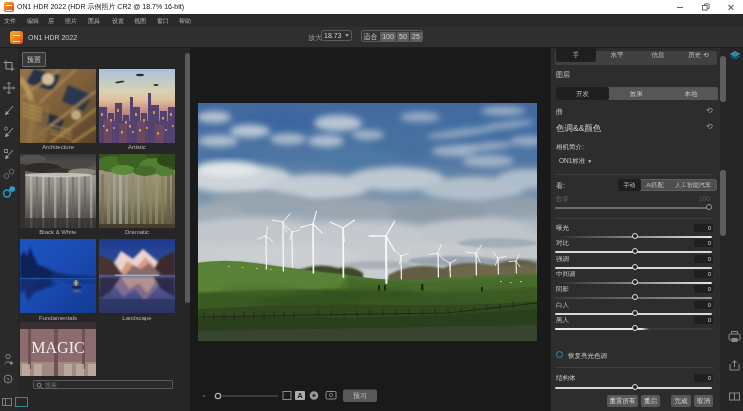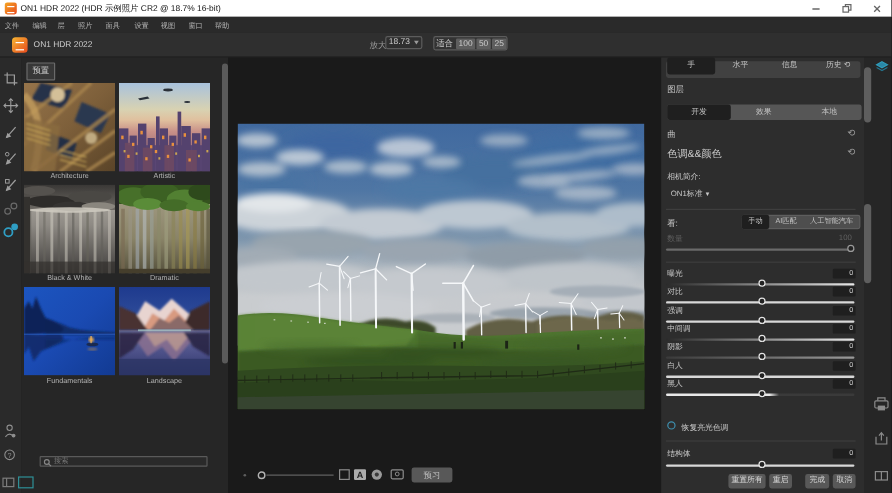--- a/index.html
+++ b/index.html
@@ -414,20 +414,40 @@
           <polygon points="22,38 30,50 40,44 48,54 56,44 60,38" fill="#c09a90"></polygon>
           <polygon points="0,38 0,60 12,52 22,38" fill="#2a2440"></polygon>
           <polygon points="76,38 76,58 62,50 54,38" fill="#282240"></polygon>
         </g>
         <rect x="0" y="60" width="76" height="14" fill="#2c3464" opacity="0.8"></rect>
       </svg>
     </div>
     <div class="tlabel" style="left:2px;top:267px;">Fundamentals</div>
     <div class="tlabel" style="left:81px;top:267px;">Landscape</div>
 
+    <div class="thumb" style="left:2px;top:274px;height:54px;">
+      <svg width="76" height="54">
+        <rect width="76" height="54" fill="#8d6c70"></rect>
+        <rect x="0" y="0" width="76" height="7" fill="#3a3034"></rect>
+        <rect x="0" y="40" width="76" height="14" fill="#a08a84"></rect>
+        <g fill="#6e5254">
+          <rect x="8" y="7" width="3" height="40"></rect>
+            <rect x="34" y="7" width="4" height="47"></rect>
+            <rect x="62" y="7" width="3" height="40"></rect>
+        </g>
+        <g fill="#c2b0a2" opacity="0.8">
+          <rect x="2" y="42" width="8" height="12"></rect>
+            <rect x="14" y="42" width="8" height="12"></rect>
+          <rect x="44" y="42" width="8" height="12"></rect>
+            <rect x="56" y="42" width="8" height="12"></rect>
+            <rect x="68" y="42" width="8" height="12"></rect>
+        </g>
+        <text x="38" y="31" text-anchor="middle" font-family="Liberation Serif" font-size="16" fill="#f2eeea">MAGIC</text>
+      </svg>
+    </div>
     <div class="abs" id="lscroll"></div>
     <div class="abs" id="searchbox"><svg width="8" height="8">
           <circle cx="3" cy="3" r="2" fill="none" stroke="#888" stroke-width="1"></circle>
           <line x1="4.5" y1="4.5" x2="6.5" y2="6.5" stroke="#888" stroke-width="1"></line>
         </svg>搜索</div>
   </div>
 
   <div class="abs" id="canvas">
     <svg class="abs" id="photo" width="339" height="238" viewBox="0 0 339 238">
       <defs>

